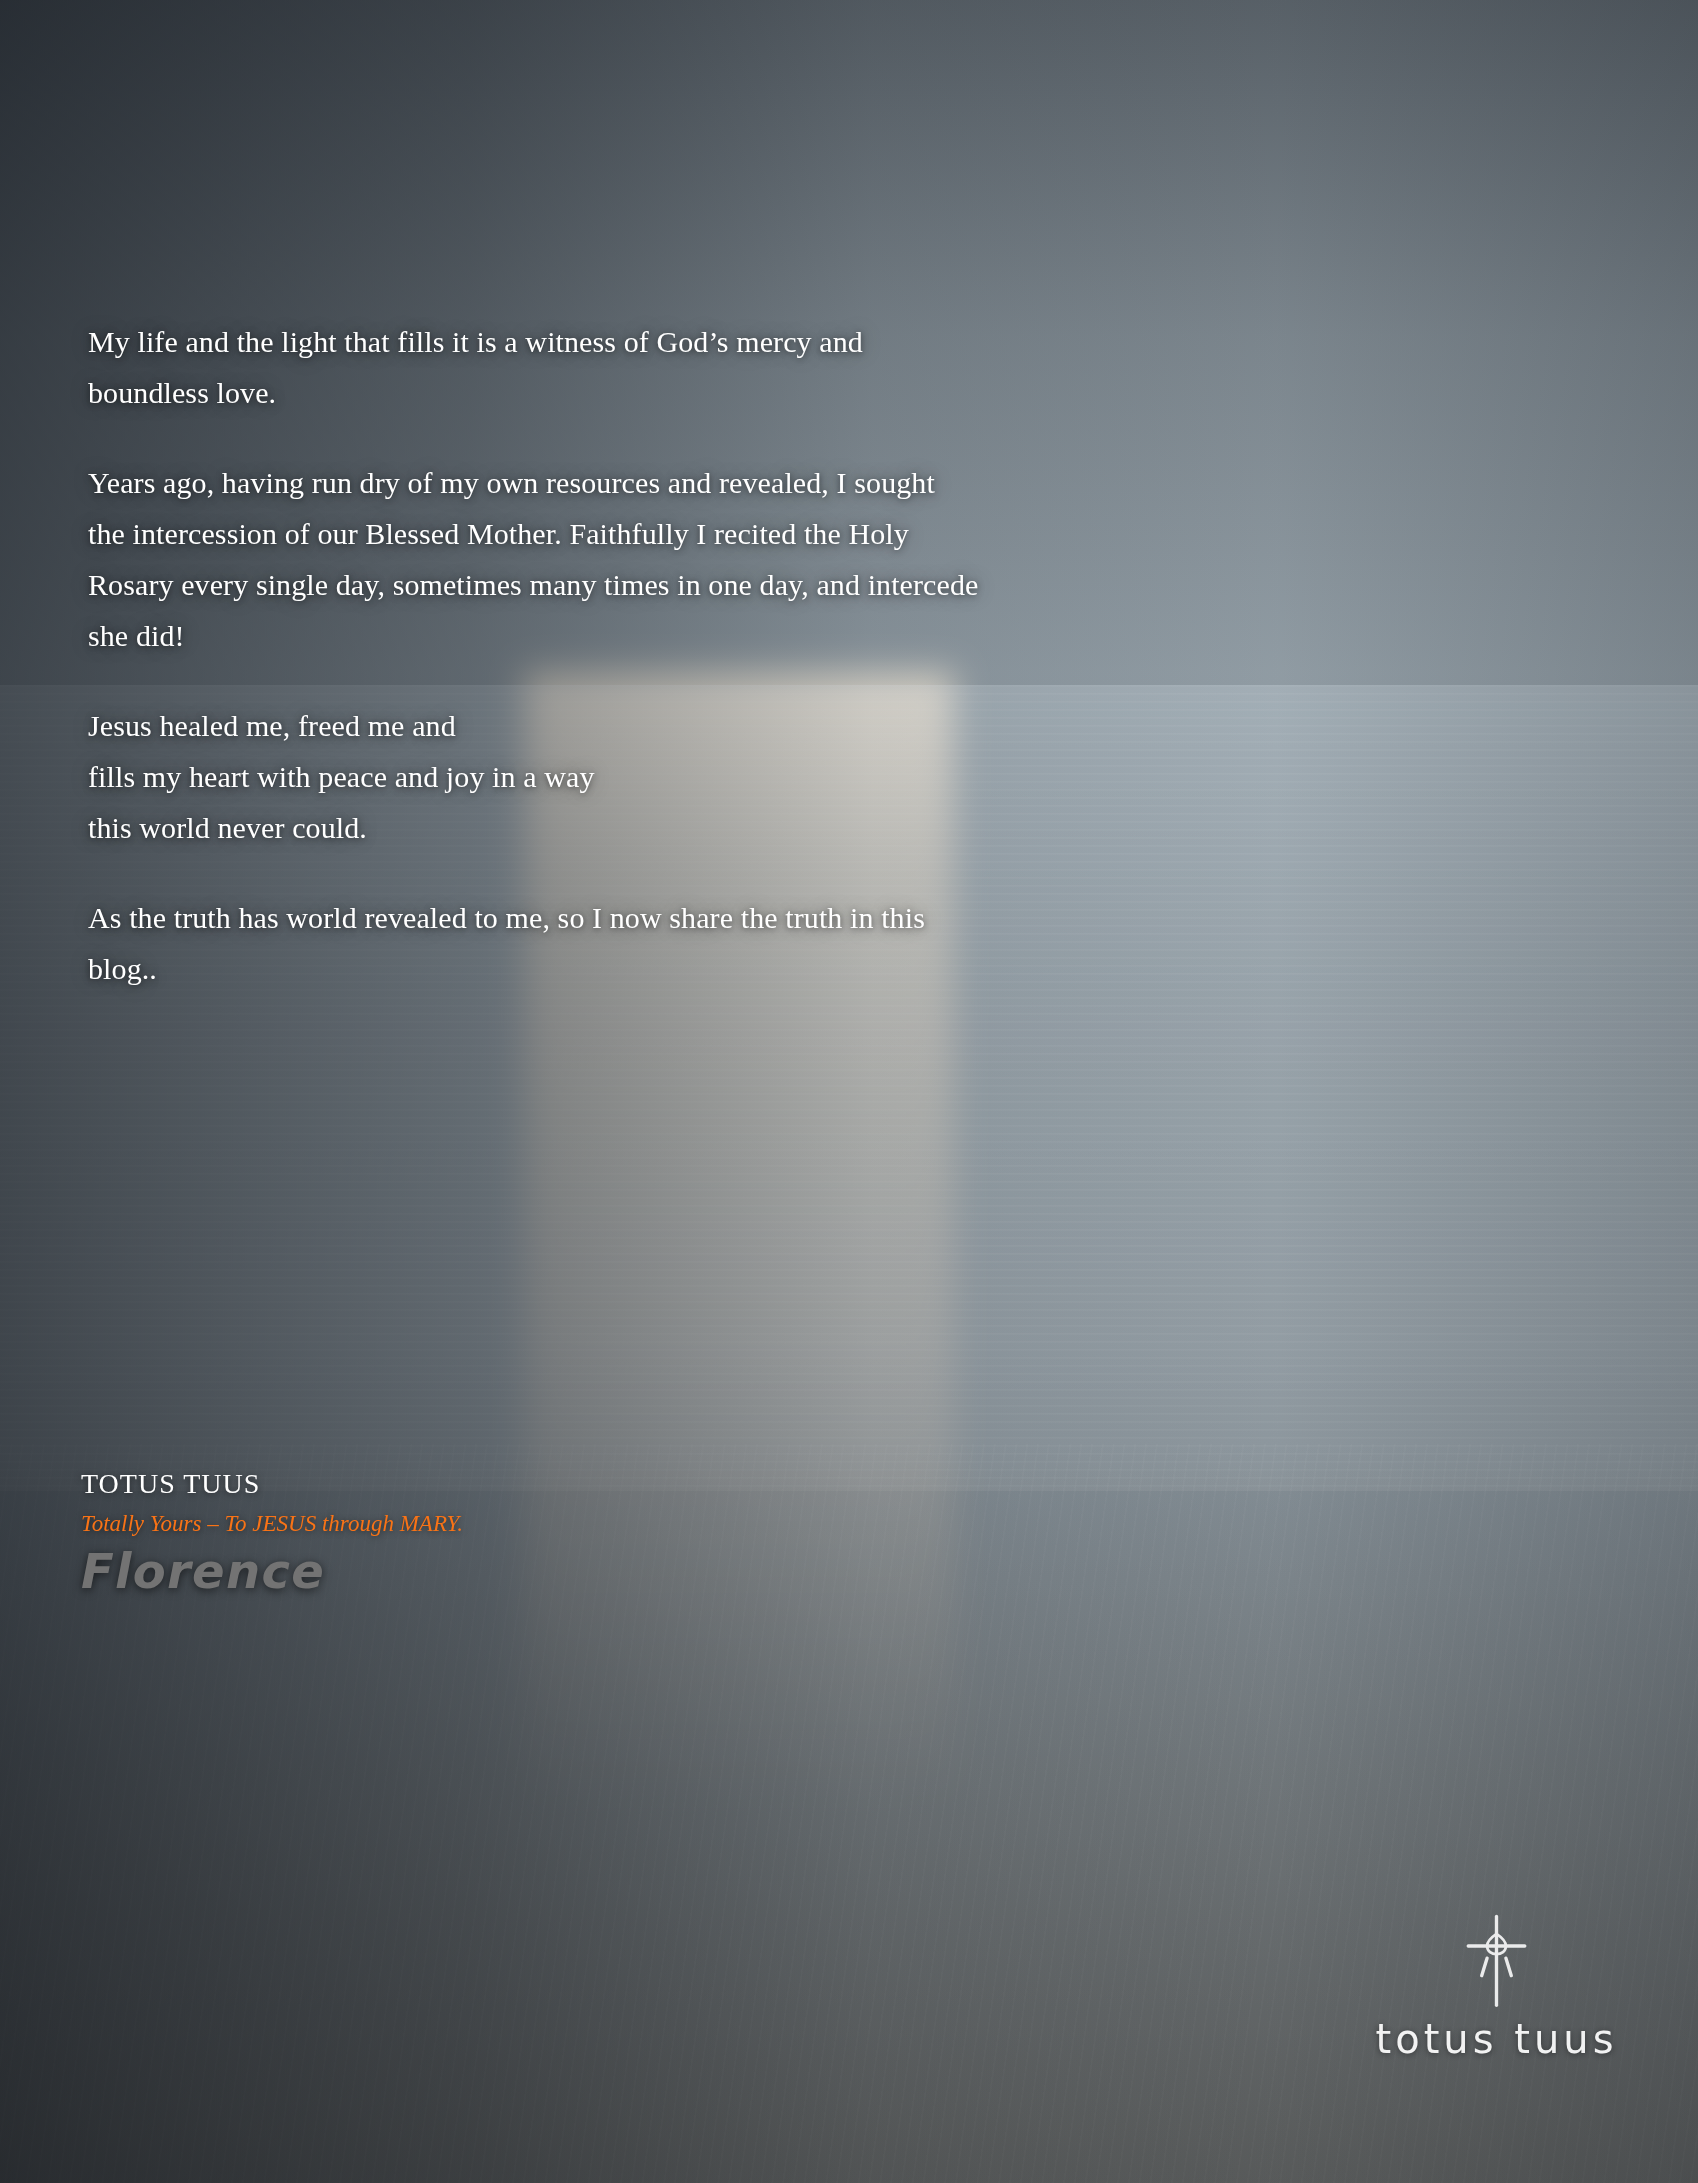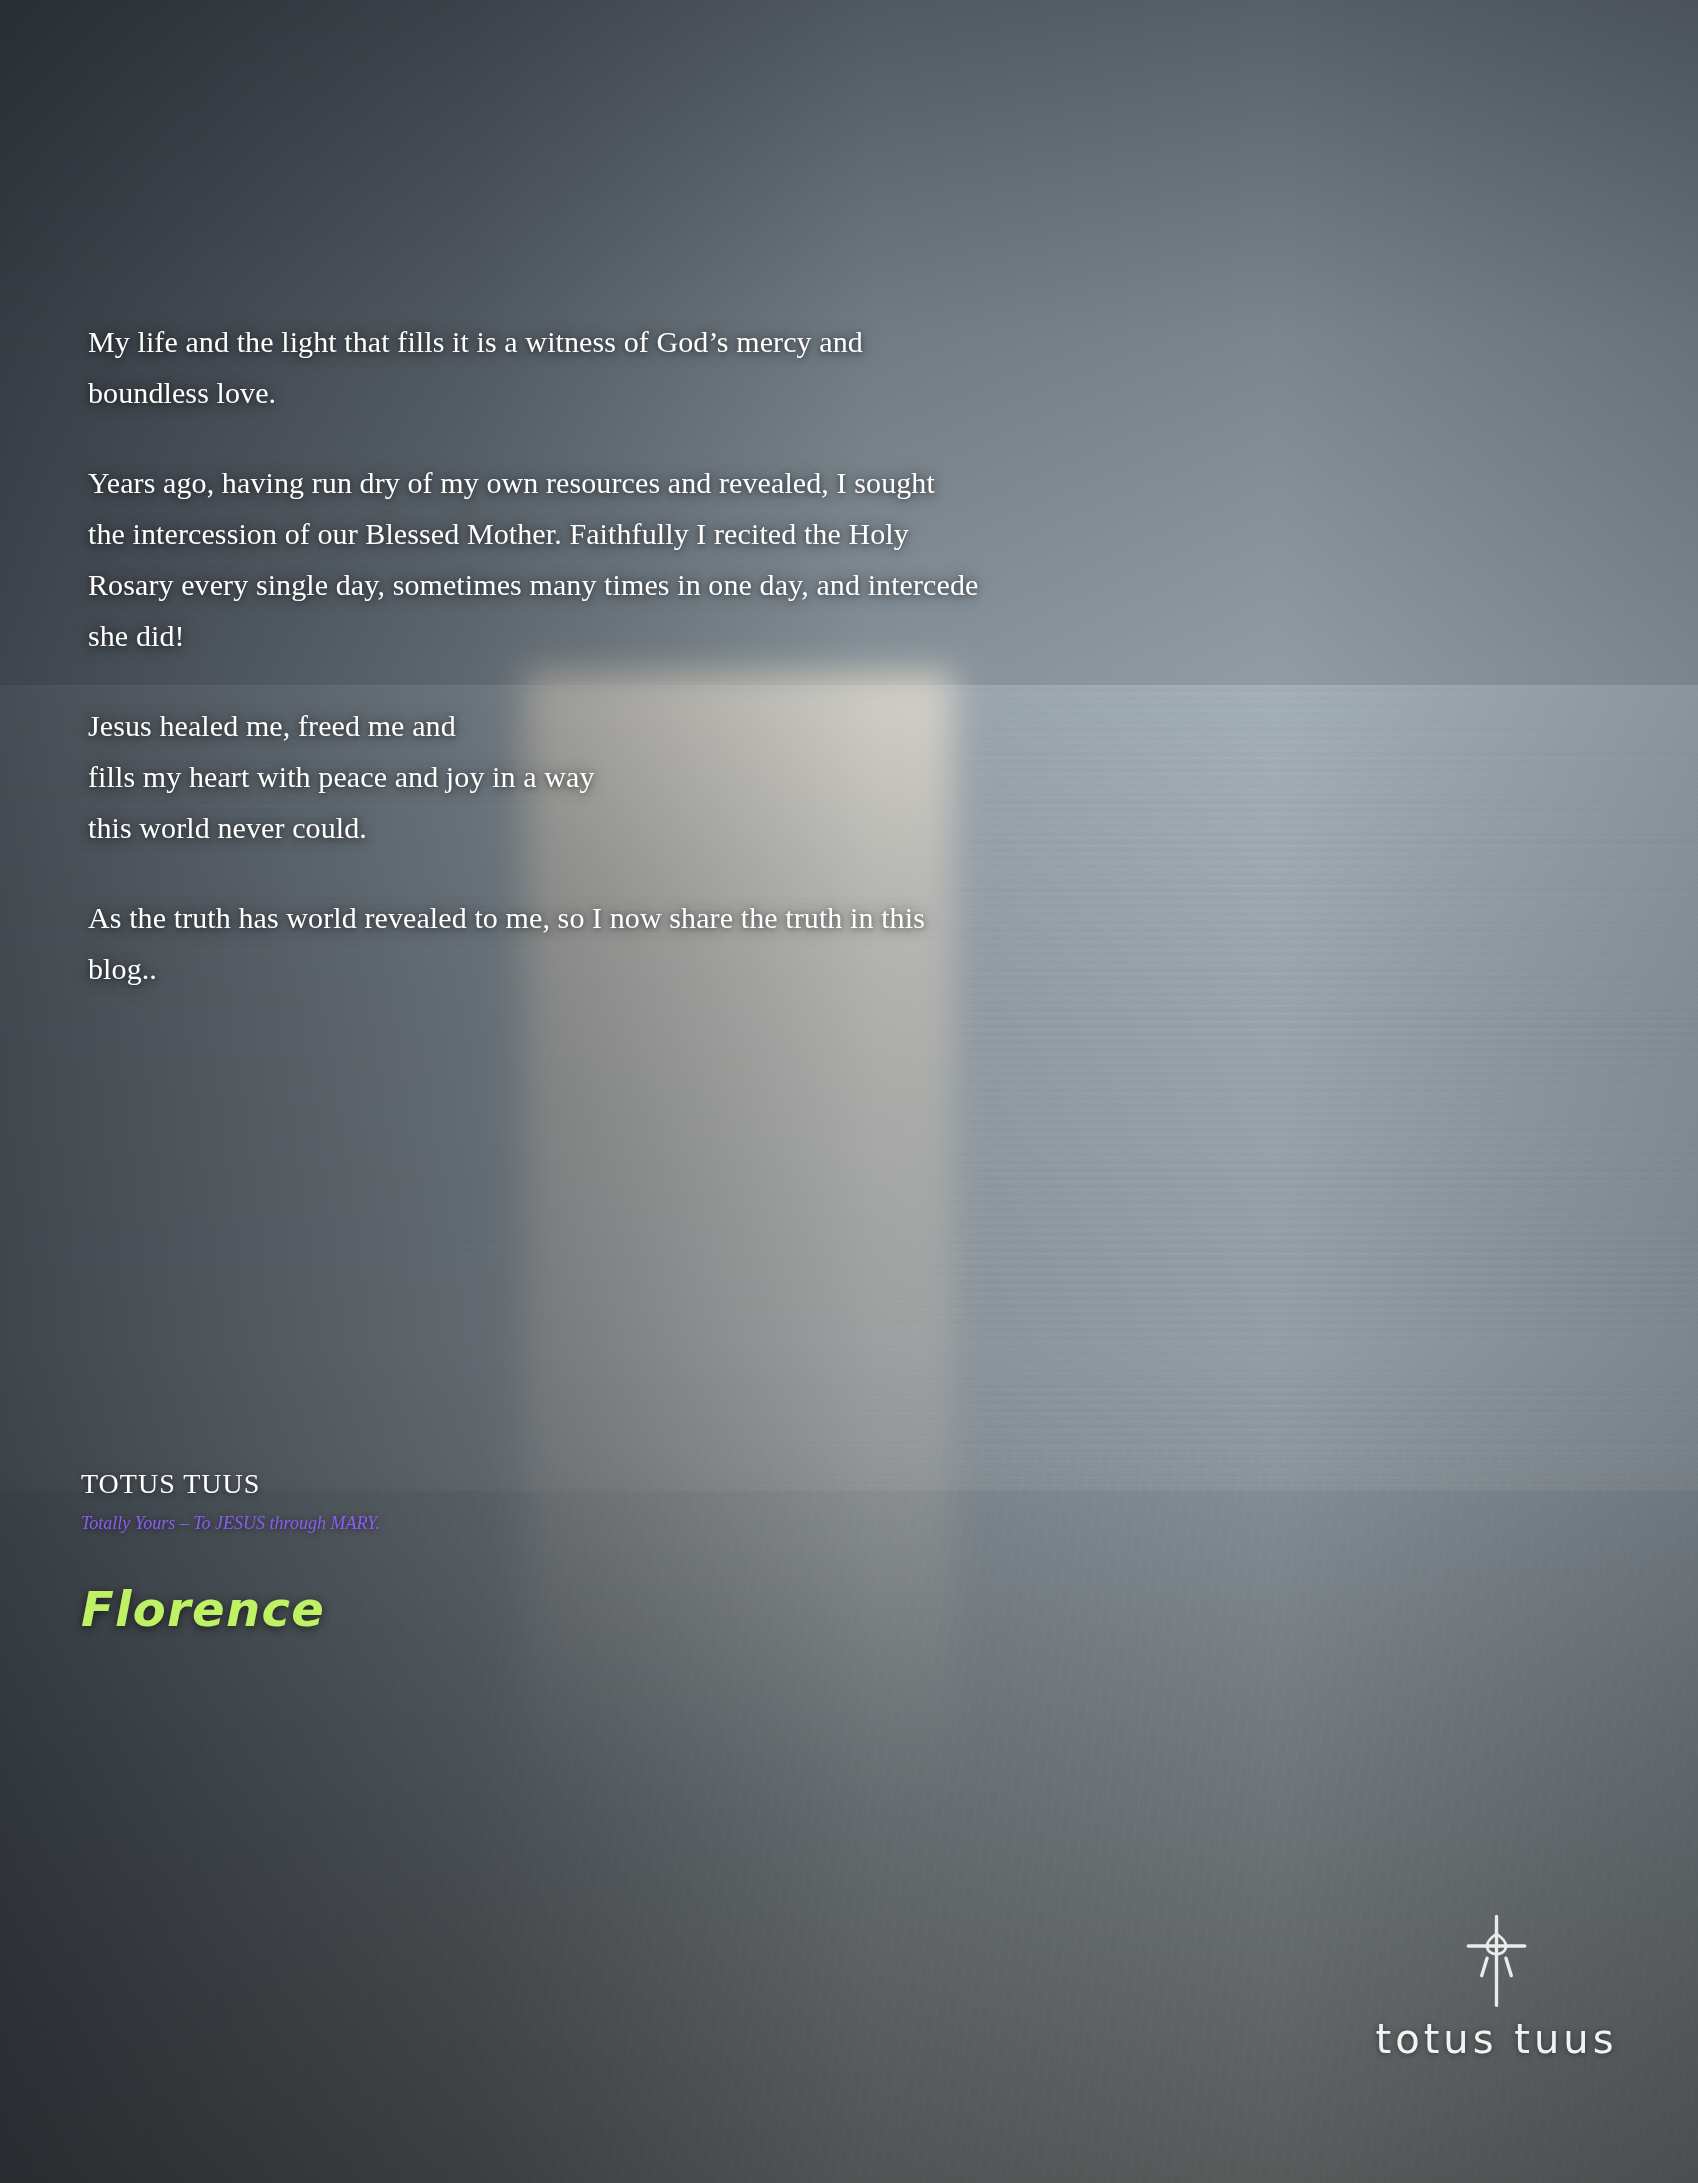--- a/index.html
+++ b/index.html
@@ -153,34 +153,33 @@
     width: 1008px;
   }
   .totus-line {
     font-size: 28px;
     letter-spacing: 1px;
     line-height: 40px;
     color: #ffffff;
     text-shadow: 0 1.3px 6.7px rgba(0,0,0,0.55);
   }
   .totus-sub {
-    font-size: 18px;
+    font-size: 23px;
     font-style: italic;
     line-height: 39px;
-    color: #8b5cf6;
+    color: #f97316;
     text-shadow: 0 1.3px 6.7px rgba(0,0,0,0.55);
   }
   .author {
-    margin-top: 38px;
     font-family: "DejaVu Sans", sans-serif;
     font-style: italic;
     font-weight: 700;
     font-size: 48px;
     letter-spacing: 1.3px;
-    color: #bef264;
+    color: #737373;
     text-shadow: 0 2px 9.4px rgba(0,0,0,0.6);
   }
 
   
   .watermark {
     position: absolute;
     right: 74px;
     bottom: 121px;
     width: 255px;
     text-align: center;

